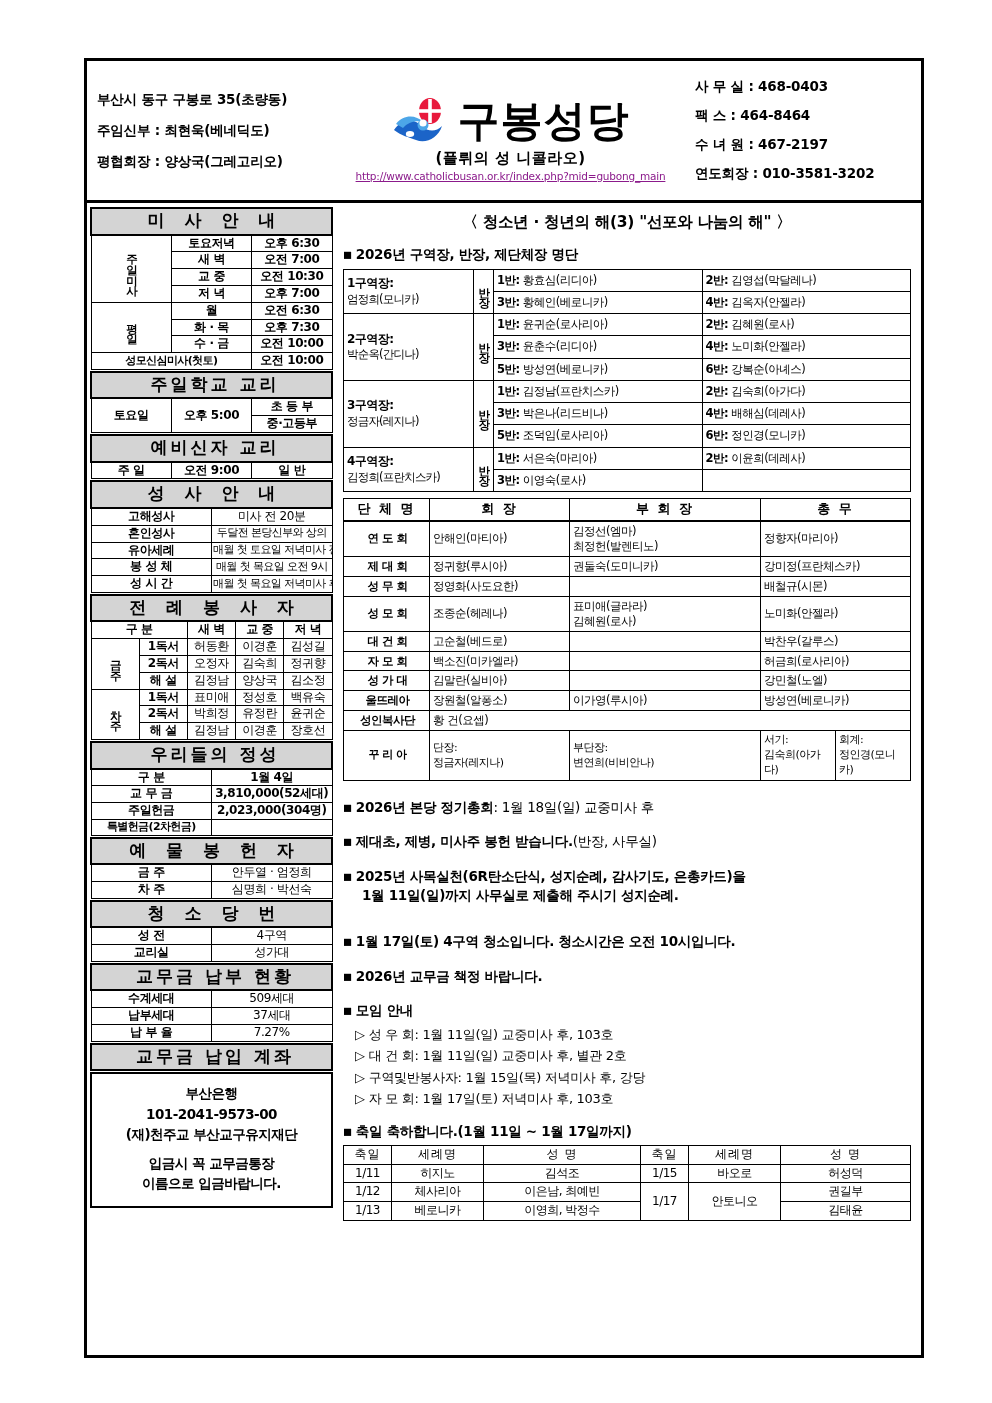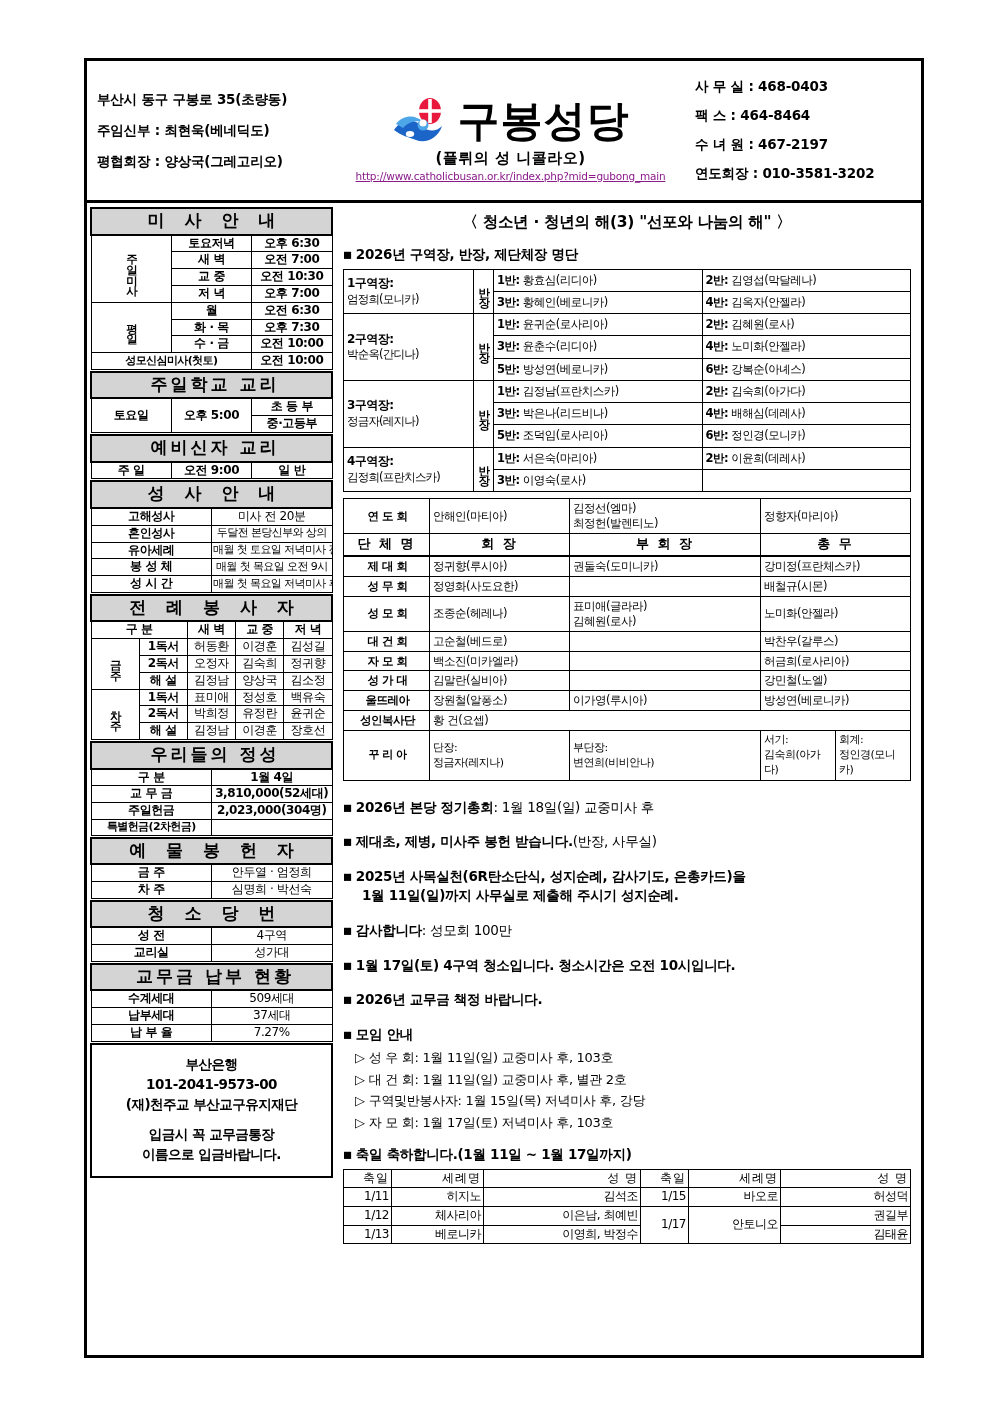--- a/index.html
+++ b/index.html
@@ -245,21 +245,21 @@
   .ban-cell .ln { line-height: 1.5; white-space: nowrap; }
   .ban-cell .n { font-weight: bold; }
   .org-name {
     text-align: center;
     font-weight: bold;
     font-size: 12.5px;
     letter-spacing: 2px;
     text-indent: 2px;
   }
   .kuria td { font-size: 11px; line-height: 1.35; }
-  .feast td { text-align: right; font-size: 12px; padding: 1px 2px; }
+  .feast td { text-align: center; font-size: 12px; padding: 1px 2px; }
   .feast .fh { font-weight: normal; letter-spacing: 1px; }
 </style>
 </head>
 <body>
 
 <div class="page">
 
   <div class="masthead">
     <div class="mast-left">
       <div>부산시 동구 구봉로 35(초량동)</div>
@@ -519,20 +519,27 @@
           <td class="lbl">납부세대</td>
           <td class="norm">37세대</td>
         </tr>
         <tr>
           <td class="lbl">납 부 율</td>
           <td class="norm">7.27%</td>
         </tr>
       </tbody>
         </table>
 
+      <table class="lt">
+        <tbody>
+            <tr>
+              <td class="sec tight">교무금 납입 계좌</td>
+            </tr>
+      </tbody>
+        </table>
       <div class="acct">
         <div>부산은행</div>
         <div>101-2041-9573-00</div>
         <div>(재)천주교 부산교구유지재단</div>
         <div class="gap"></div>
         <div>입금시 꼭 교무금통장</div>
         <div>이름으로 입금바랍니다.</div>
       </div>
 
     </div>
@@ -621,31 +628,31 @@
 
       <table class="rt">
         <colgroup>
             <col style="width:86px">
             <col style="width:140px">
             <col>
             <col style="width:150px">
           </colgroup>
         <tbody>
             <tr>
+          <td class="hd">단 체 명</td>
+          <td class="hd">회   장</td>
+          <td class="hd">부 회 장</td>
+          <td class="hd">총   무</td>
+        </tr>
+        <tr>
           <td class="org-name">연 도 회</td>
           <td>안해인(마티아)</td>
           <td style="white-space:pre-line">김정선(엠마)
 최정헌(발렌티노)</td>
           <td>정향자(마리아)</td>
-        </tr>
-        <tr>
-          <td class="hd">단 체 명</td>
-          <td class="hd">회   장</td>
-          <td class="hd">부 회 장</td>
-          <td class="hd">총   무</td>
         </tr>
         <tr>
           <td class="org-name">제 대 회</td>
           <td>정귀향(루시아)</td>
           <td>권둘숙(도미니카)</td>
           <td>강미정(프란체스카)</td>
         </tr>
         <tr>
           <td class="org-name">성 무 회</td>
           <td>정영화(사도요한)</td>
@@ -728,23 +735,20 @@
         <span class="sq">◼</span><span>제대초, 제병, 미사주 봉헌 받습니다.</span><span class="nrm">(반장, 사무실)</span>
       </div>
       <div class="spacer"></div>
 
       <div class="blk">
         <span class="sq">◼</span><span>2025년 사목실천(6R탄소단식, 성지순례, 감사기도, 은총카드)을</span>
         <div style="margin-left:19px">1월 11일(일)까지 사무실로 제출해 주시기 성지순례.</div>
       </div>
       <div class="spacer"></div>
 
-      <div class="blk">
-        <span class="sq">◼</span><span>감사합니다</span><span class="nrm">: 성모회 100만</span>
-      </div>
       <div class="spacer"></div>
 
       <div class="blk">
         <span class="sq">◼</span><span>1월 17일(토) 4구역 청소입니다. 청소시간은 오전 10시입니다.</span>
       </div>
       <div class="spacer"></div>
 
       <div class="blk">
         <span class="sq">◼</span><span>2026년 교무금 책정 바랍니다.</span>
       </div>

